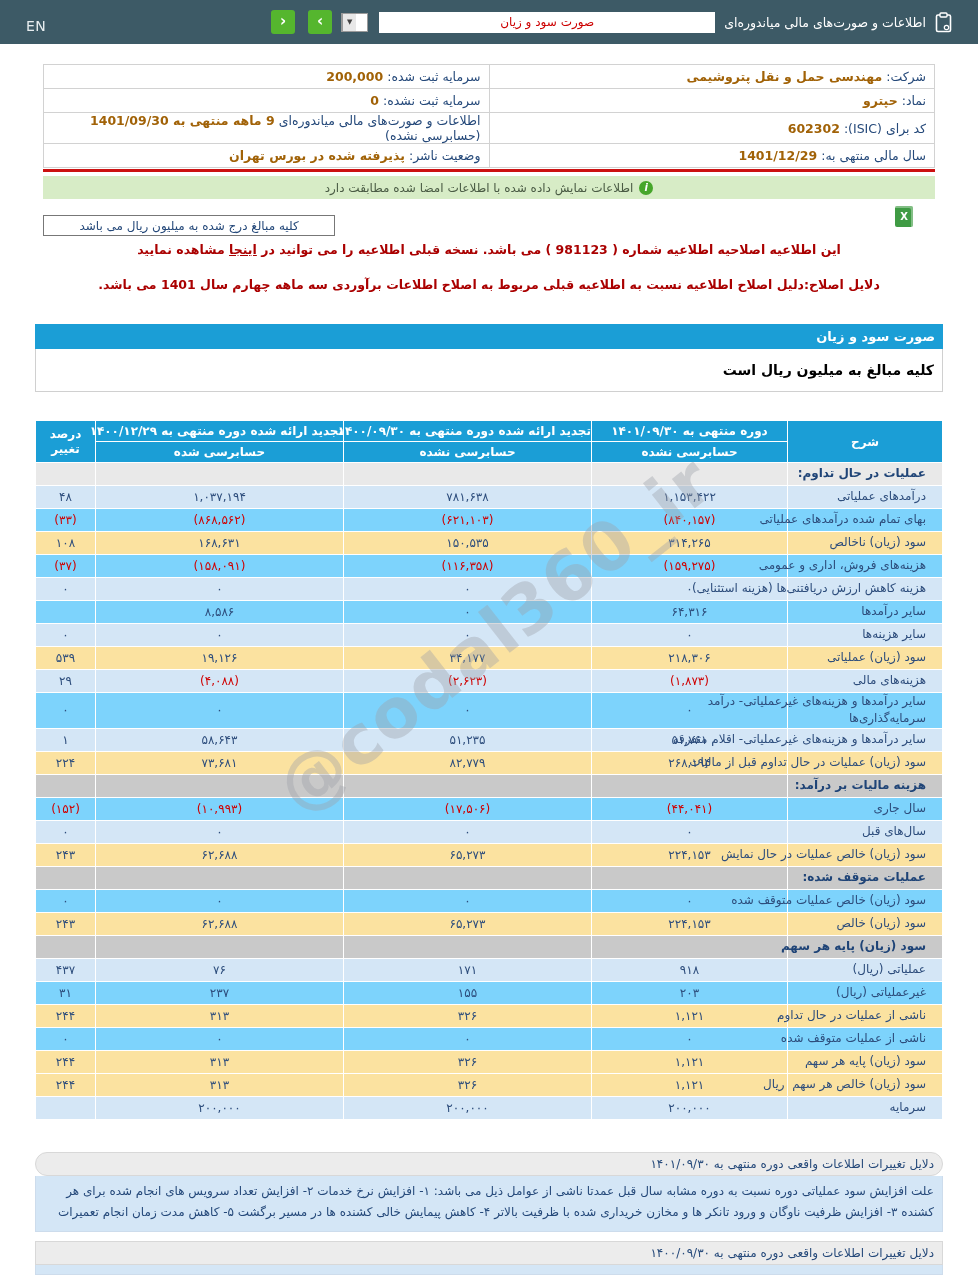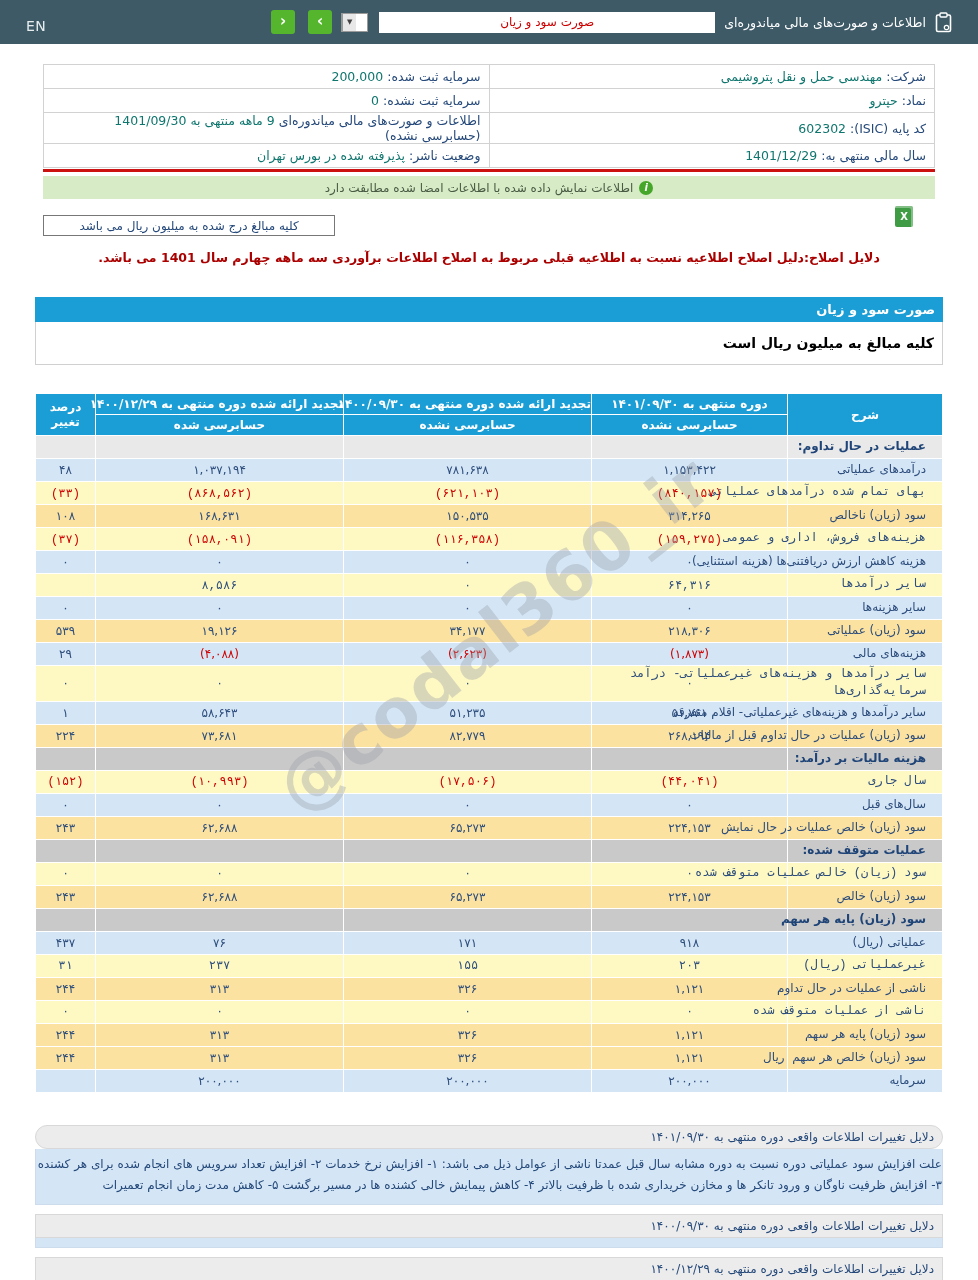--- a/index.html
+++ b/index.html
@@ -19,21 +19,21 @@
   .nav-btn { width:24px; height:24px; background:#55b62e; border:none; border-radius:3px; color:#fff; font-size:15px; font-weight:bold; cursor:pointer; display:flex; align-items:center; justify-content:center; font-family:"DejaVu Sans", sans-serif; padding-bottom:2px; }
   .nav-btn + .nav-btn { margin-right:4px; }
   .en { position:absolute; left:26px; top:18px; color:#e8eef0; font-size:14px; cursor:pointer; letter-spacing:.5px; }
 
   .content { padding:0 35px; }
 
   
   .company-table { width:calc(100% - 16px); margin:20px 8px 0; border-collapse:collapse; font-size:12.5px; }
   .company-table td { border:1px solid #d2d2d2; height:24px; padding:0 8px; width:50%; }
   .cl { color:#25497a; }
-  .cv { color:#0f766e; margin-right:4px; }
+  .cv { color:#a16207; margin-right:4px;font-weight:bold; }
   .cs { color:#25497a; }
   .red-line { height:3px; background:#cc1111; margin:1px 8px 0; }
 
   
   .alert { margin:4px 8px 0; background:#d7ecc6; height:23px; display:flex; align-items:center; justify-content:center; gap:6px; font-size:12px; color:#4a5b44; }
   .info-icon { width:14px; height:14px; border-radius:50%; background:#46a62a; color:#fff; font-size:10px; font-weight:bold; display:inline-flex; align-items:center; justify-content:center; font-style:italic; }
 
   
   .unit-row { margin:7px 8px 0; position:relative; height:24px; }
   .excel-icon { position:absolute; right:22px; top:0; width:18px; height:21px; background:#3f9b44; border-radius:2px; color:#fff; font-size:10px; font-weight:bold; display:flex; align-items:center; justify-content:center; cursor:pointer; box-shadow:inset -2px 2px 0 rgba(255,255,255,.35); }
@@ -50,34 +50,34 @@
 
   
   .main-table { width:100%; margin-top:28px; border-collapse:collapse; table-layout:fixed; font-size:12px; border:1px solid #c6c6c6; }
   .main-table th { background:#1b9ed6; color:#fff; font-weight:bold; border:1px solid #fff; height:21px; text-align:center; white-space:pre; overflow:visible; font-size:12px; }
   .h-pct { font-size:11.5px; line-height:1.25; }
   .main-table td { border:1px solid #fff; height:23px; padding:0 4px; color:#2d4d7c; }
   .main-table td.lbl { text-align:right; white-space:pre; overflow:visible; padding-right:16px; line-height:1.45; }
   .main-table td.val { text-align:center; direction:ltr; }
   .main-table td.neg { color:#cf0000; }
   tr.r-blue td { background:#d4e6f6; }
-  tr.r-white td { background:#fef9c3;font-family:Liberation Mono, monospace; }
+  tr.r-white td { background:#7dd3fc; }
   tr.r-yellow td { background:#fbe2a0; }
   tr.r-section_light td { background:#e9e9e9; }
   tr.r-section_dark td { background:#c9c9c9; }
   tr.r-section_light td.lbl, tr.r-section_dark td.lbl { font-weight:bold; color:#1f4477; }
 
   
   .watermark { position:absolute; left:175px; top:595px; width:640px; text-align:center; transform:rotate(-38deg); font-size:68px; font-weight:bold; color:#9da0a8; opacity:.38; letter-spacing:2px; direction:ltr; pointer-events:none; z-index:3; }
 
   
   .notes { margin-top:32px; font-size:12px; }
   .note-header { background:#ececec; border:1px solid #d8d8d8; padding:4px 8px; color:#25497a; margin-top:9px; }
   .note-header:first-child { margin-top:0;border-radius:12px; }
-  .note-body { background:#d4e6f6; border:1px solid #cddcec; border-top:none; padding:5px 0 7px; color:#25497a; line-height:1.8; }
+  .note-body { background:#d4e6f6; border:1px solid #cddcec; border-top:none; padding:5px 8px 7px; color:#25497a; line-height:1.8; }
   .note-body.empty { height:10px; padding:0; }
 </style>
 </head>
 <body>
 
 <div class="page">
 
   <header class="topbar">
     <div class="topbar-controls">
       <span class="clipboard-icon">
@@ -111,41 +111,42 @@
       <tbody>
         <tr>
           <td><span class="cl">شرکت:</span><span class="cv">مهندسی حمل و نقل پتروشیمی</span></td>
           <td><span class="cl">سرمایه ثبت شده:</span><span class="cv">200,000</span></td>
         </tr>
         <tr>
           <td><span class="cl">نماد:</span><span class="cv">حپترو</span></td>
           <td><span class="cl">سرمایه ثبت نشده:</span><span class="cv">0</span></td>
         </tr>
         <tr>
-          <td><span class="cl">کد پایه (ISIC):</span><span class="cv">602302</span></td>
+          <td><span class="cl">کد برای (ISIC):</span><span class="cv">602302</span></td>
           <td><span class="cl">اطلاعات و صورت‌های مالی میاندوره‌ای</span><span class="cv">9 ماهه منتهی به 1401/09/30</span> <span class="cs">(حسابرسی نشده)</span></td>
         </tr>
         <tr>
           <td><span class="cl">سال مالی منتهی به:</span><span class="cv">1401/12/29</span></td>
           <td><span class="cl">وضعیت ناشر:</span><span class="cv">پذیرفته شده در بورس تهران</span></td>
         </tr>
       </tbody>
     </table>
     <div class="red-line"></div>
 
     <div class="alert">
       <span class="info-icon">i</span>
       <span>اطلاعات نمایش داده شده با اطلاعات امضا شده مطابقت دارد</span>
     </div>
 
     <div class="unit-row">
       <span class="excel-icon">X</span>
       <div class="unit-box">کلیه مبالغ درج شده به میلیون ریال می باشد</div>
     </div>
 
+    <div class="notice1"><span>این اطلاعیه اصلاحیه اطلاعیه شماره ( 981123 ) می باشد. نسخه قبلی اطلاعیه را می توانید در </span><span class="link">اینجا</span><span> مشاهده نمایید</span></div>
     <div class="notice2">دلایل اصلاح:دلیل اصلاح اطلاعیه نسبت به اطلاعیه قبلی مربوط به اصلاح اطلاعات برآوردی سه ماهه چهارم سال 1401 می باشد.</div>
 
     <div class="stmt-title">صورت سود و زیان</div>
     <div class="stmt-unit">کلیه مبالغ به میلیون ریال است</div>
 
     <table class="main-table">
       <colgroup>
         <col>
         <col style="width:196px">
         <col style="width:248px">

